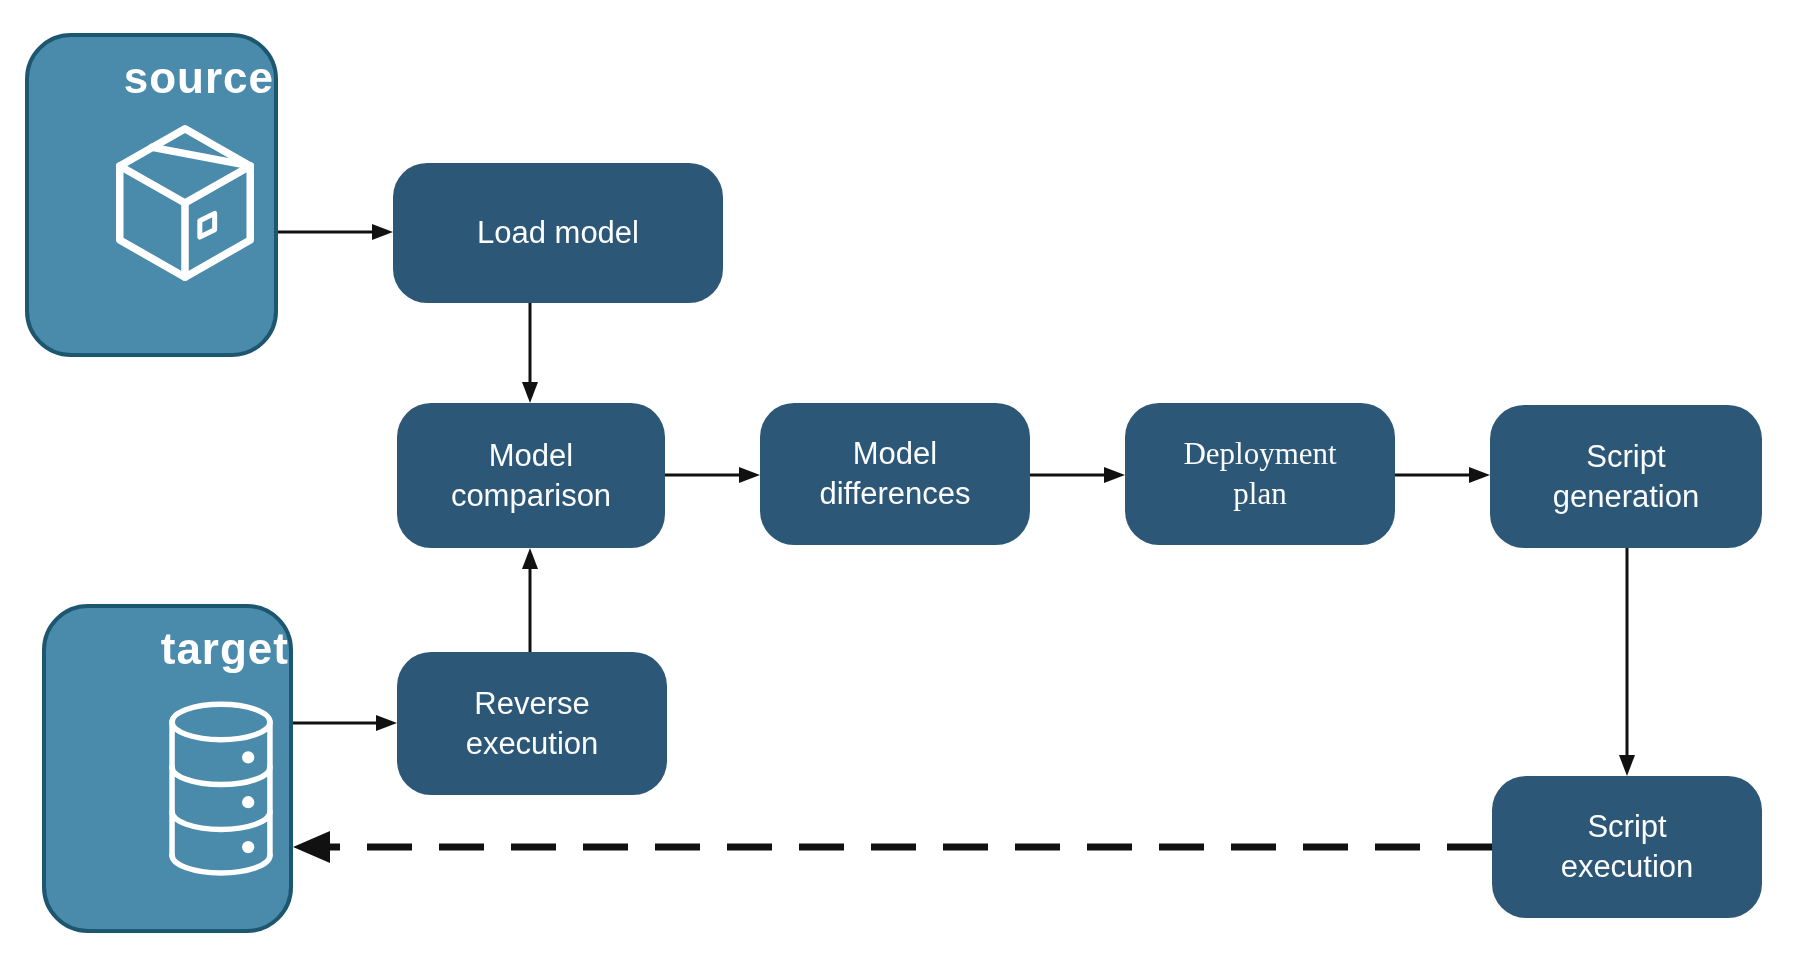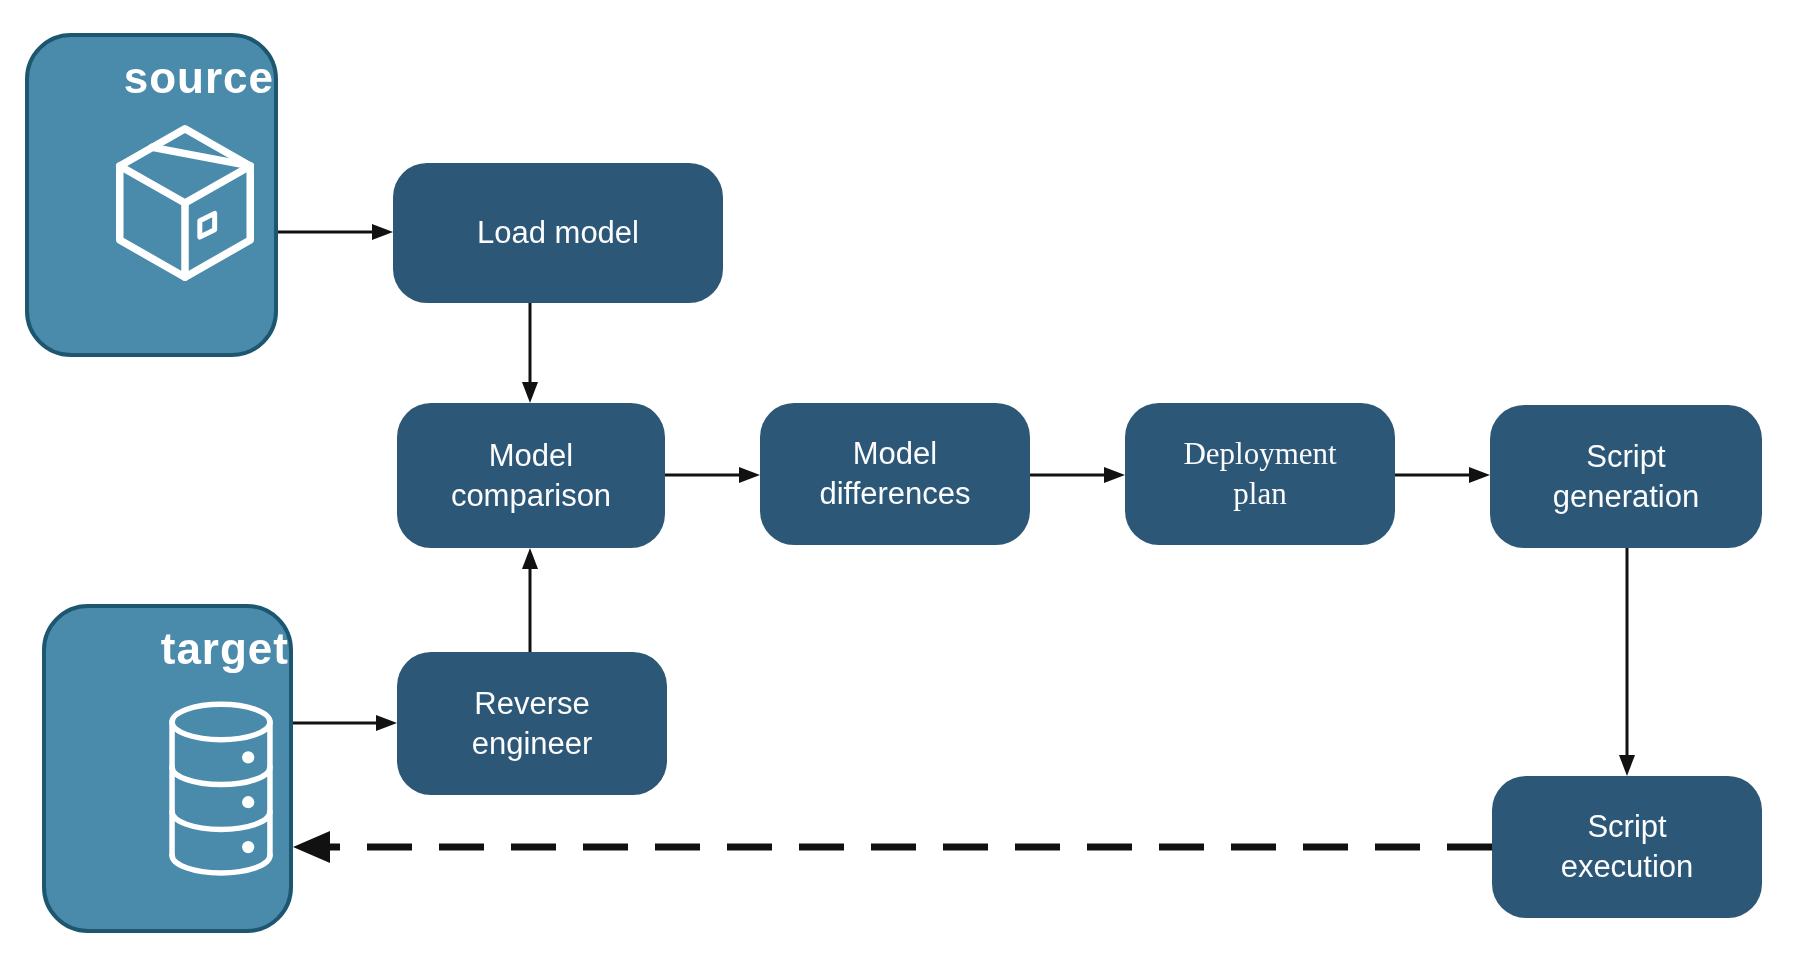--- a/index.html
+++ b/index.html
@@ -141,21 +141,21 @@
 plan</span>
   </div>
 
   <div class="node" style="left:1490px;top:405px;width:272px;height:143px;">
     <span>Script
 generation</span>
   </div>
 
   <div class="node" style="left:397px;top:652px;width:270px;height:143px;">
     <span>Reverse
-engineer</span>
+execution</span>
   </div>
 
   <div class="node" style="left:1492px;top:776px;width:270px;height:142px;">
     <span>Script
 execution</span>
   </div>
 
 </div>
 
 </body></html>

